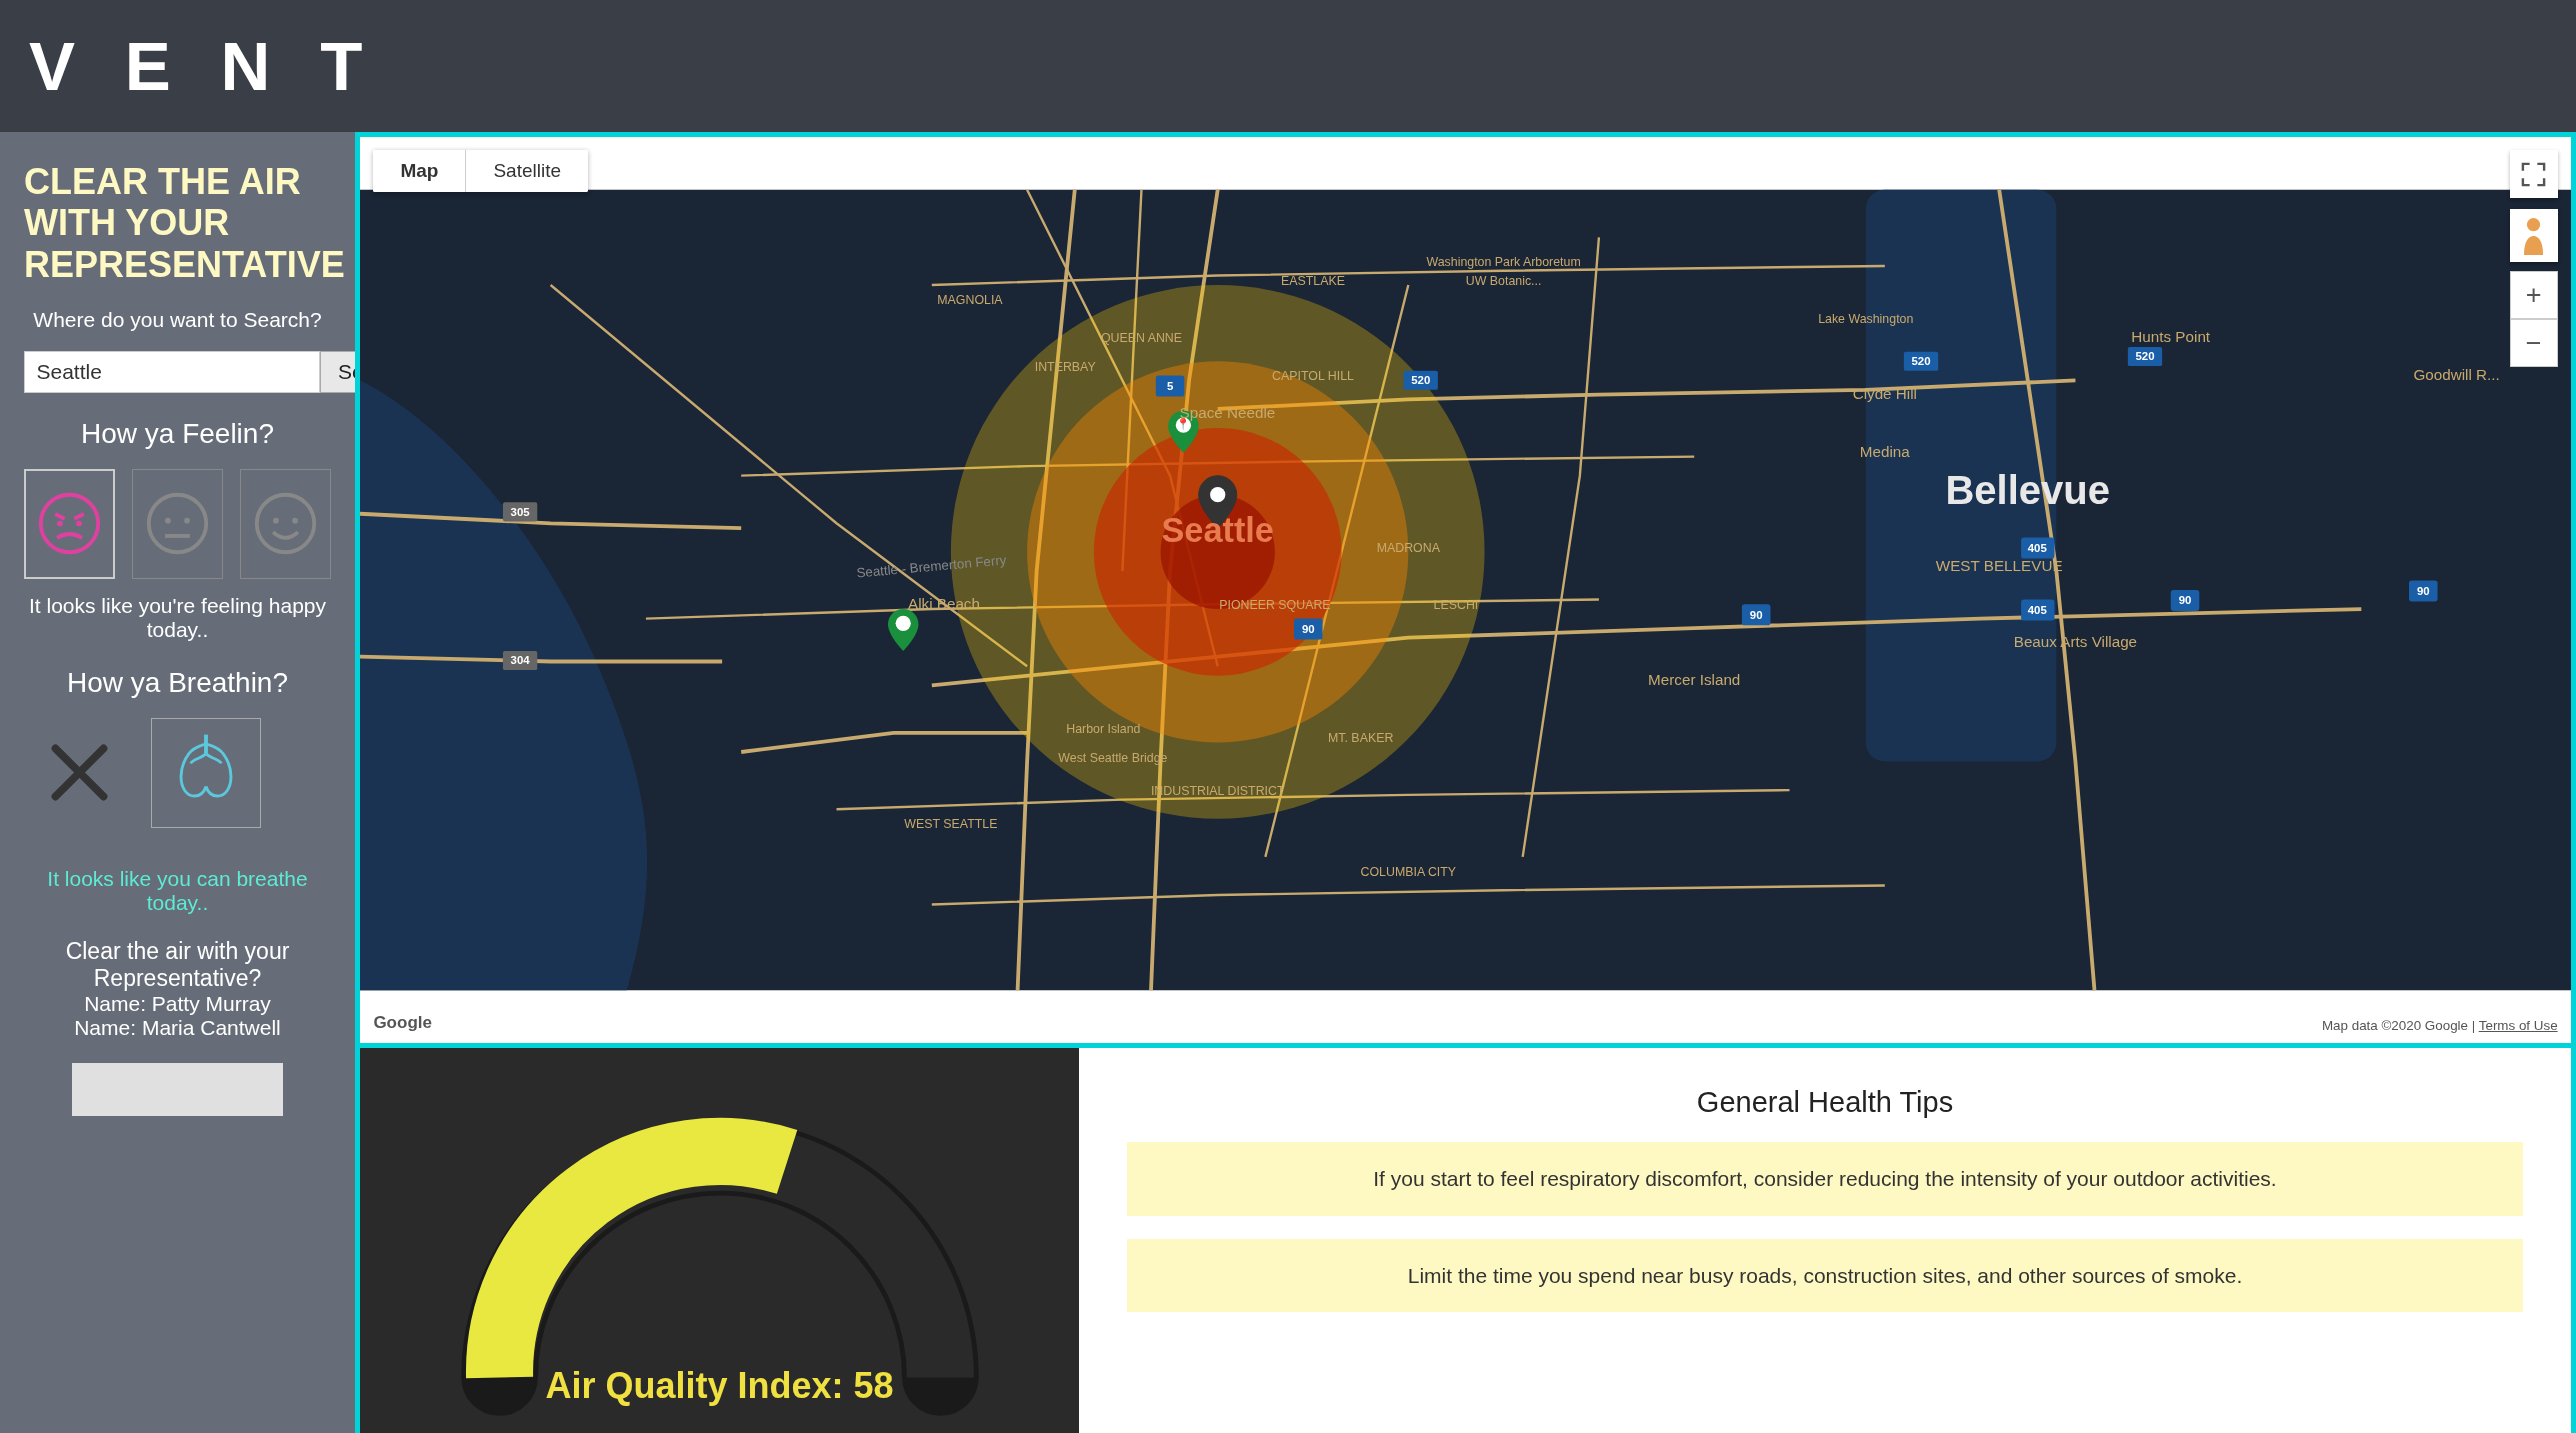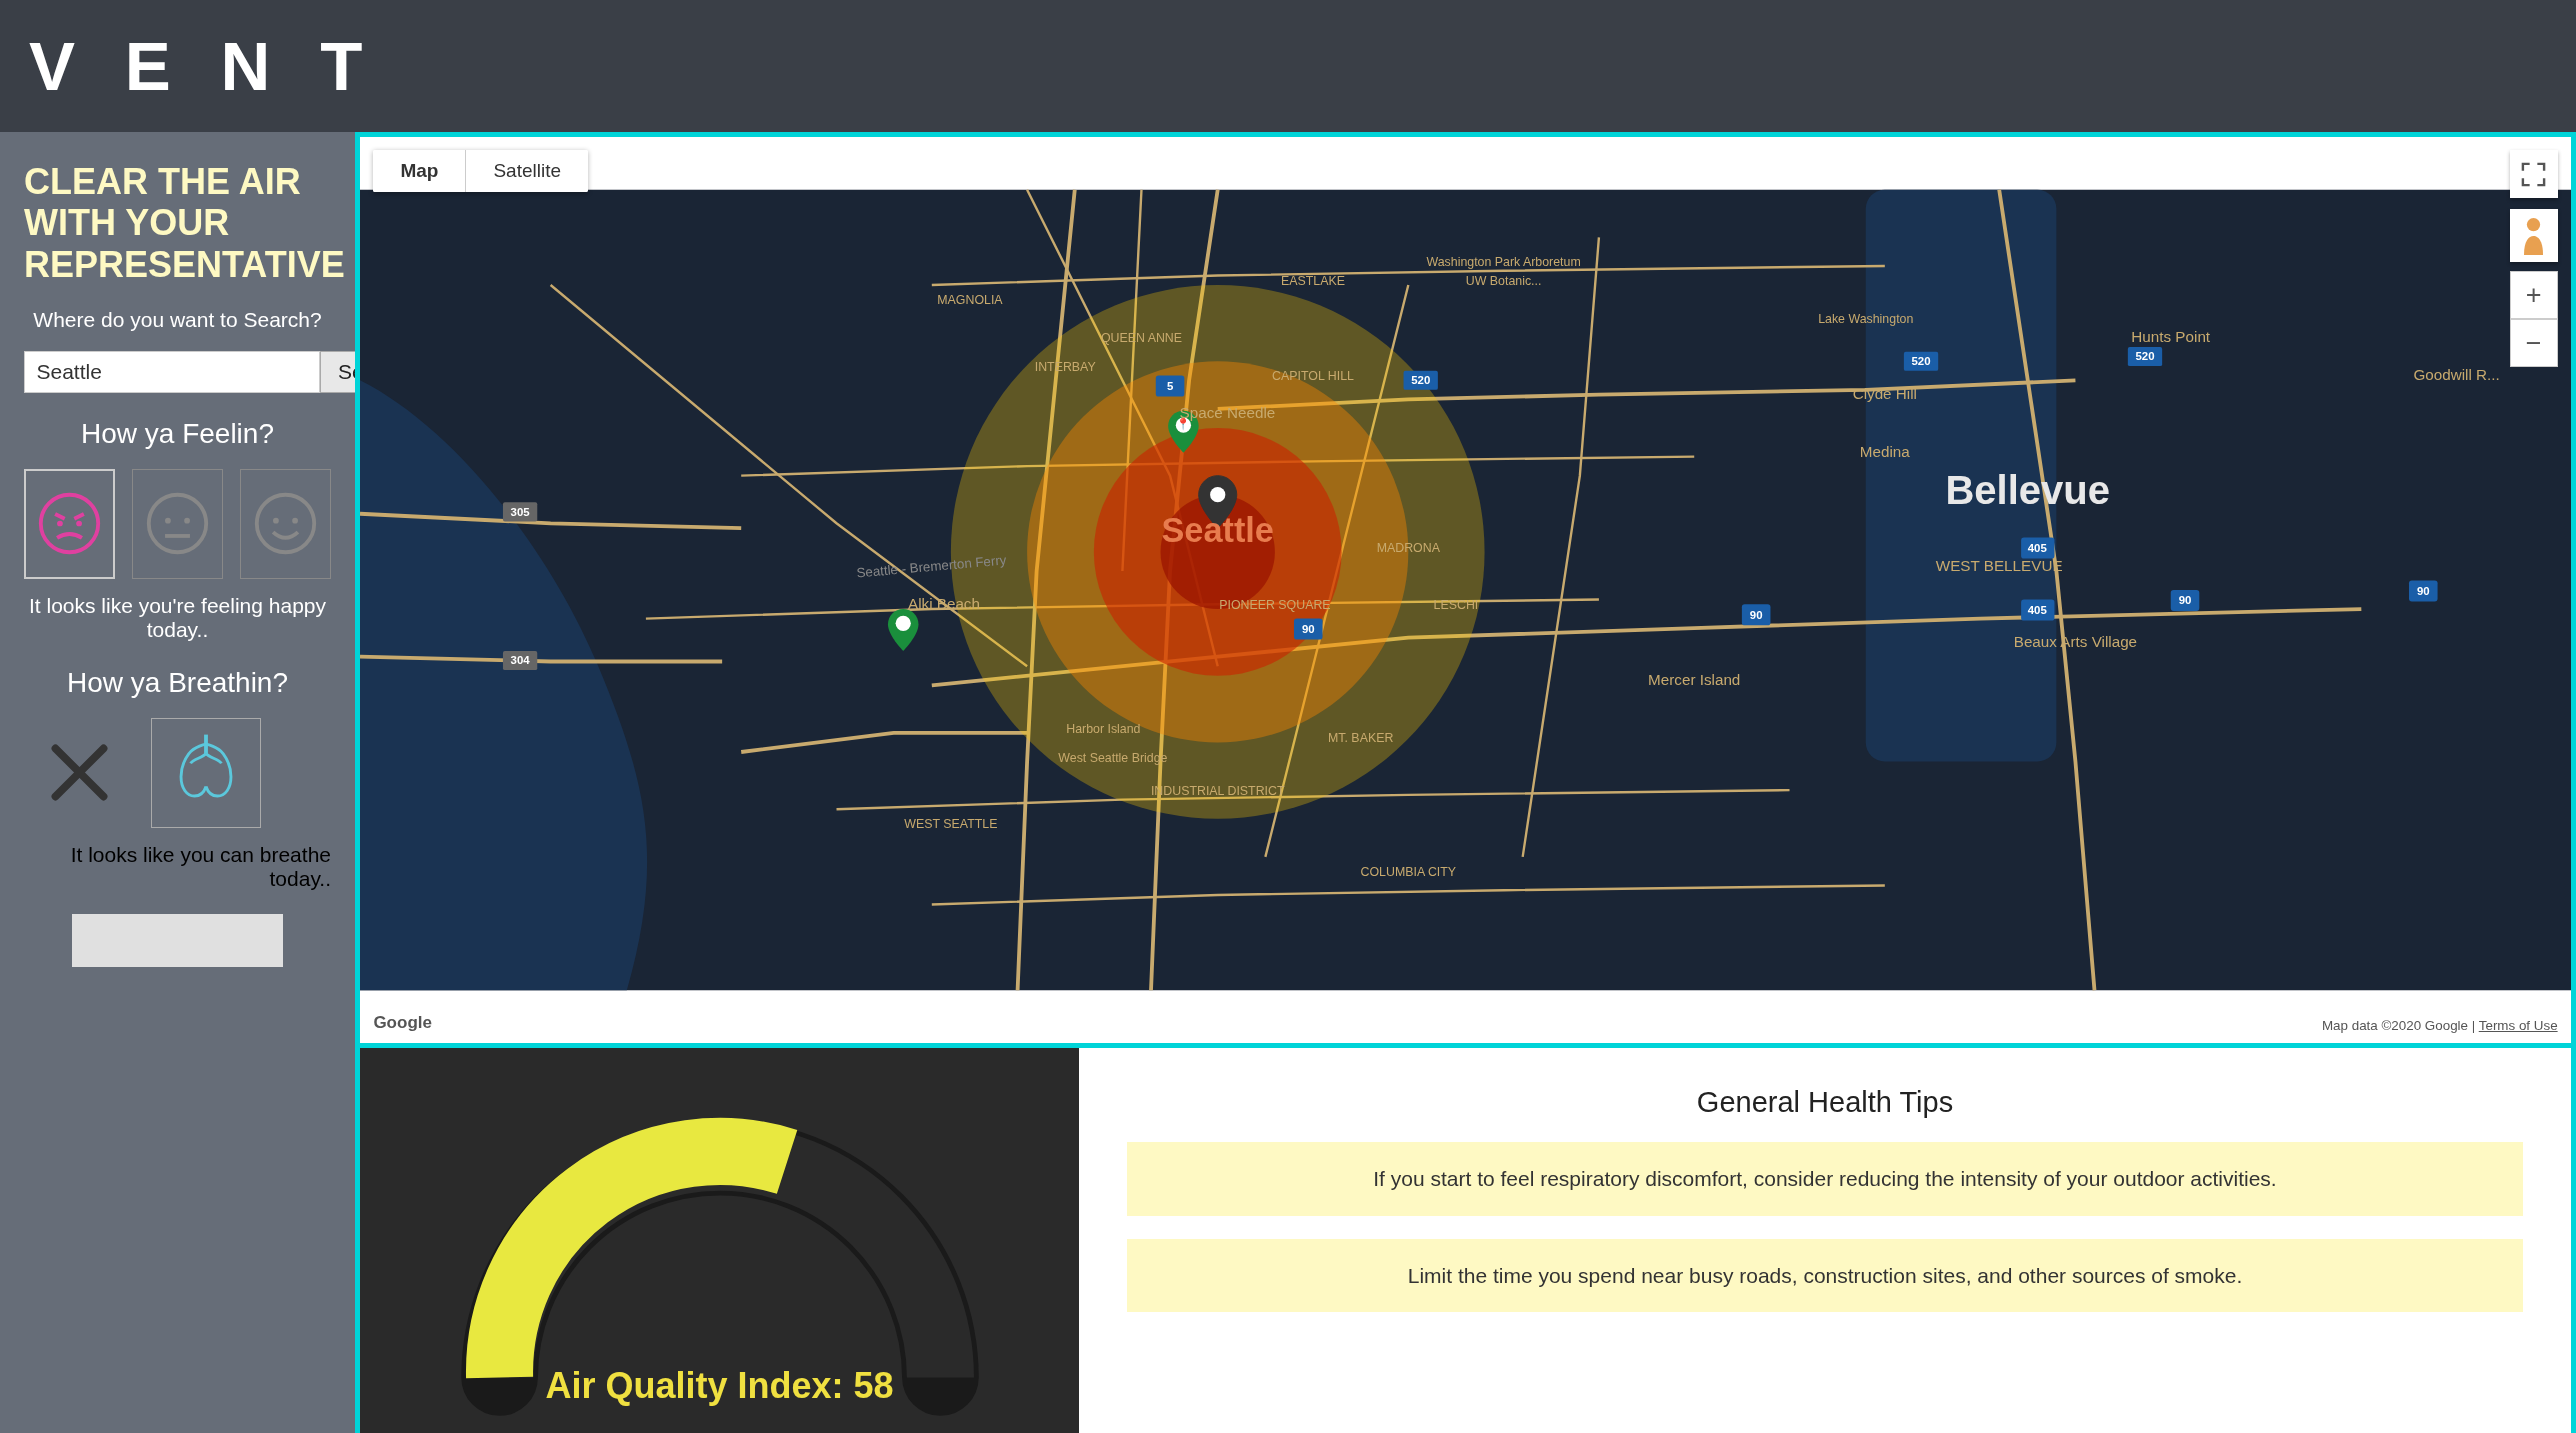--- a/index.html
+++ b/index.html
@@ -125,23 +125,24 @@
       align-items: center;
     }
     .breathe-box {
       width: 110px;
       height: 110px;
       display: flex;
       align-items: center;
       justify-content: center;
     }
     .breathe-text {
-      color: #000000;
-      font-size: 21px;
-      text-align: right;
+      color: #5eead4;
+      font-size: 21px;
+      text-align: center;
+      margin-top: 24px;
     }
 
     .rep-section {
       margin-top: 7.7px;
     }
     .rep-title {
       color: white;
       font-size: 23px;
       text-align: center;
     }
@@ -442,20 +443,25 @@
 
           <path d="M50 30 C46 34 36 36 34 40" stroke="#5bc8dc" stroke-width="3" fill="none"></path>
 
           <path d="M50 30 C54 34 64 36 66 40" stroke="#5bc8dc" stroke-width="3" fill="none"></path>
         </svg>
       </div>
     </div>
 
     <div class="breathe-text">It looks like you can breathe today..</div>
 
+    <div class="rep-section">
+      <div class="rep-title">Clear the air with your Representative?</div>
+      <div class="rep-name">Name: Patty Murray</div>
+      <div class="rep-name">Name: Maria Cantwell</div>
+    </div>
 
     <div style="margin-top: 7.7px; background: #e0e0e0; height: 53px; width: 211px; align-self: center;"></div>
   </div>
 
   <div id="right">
 
     <div id="map-container">
 
       <div id="map-toggle">
         <button class="map-toggle-btn active">Map</button>

